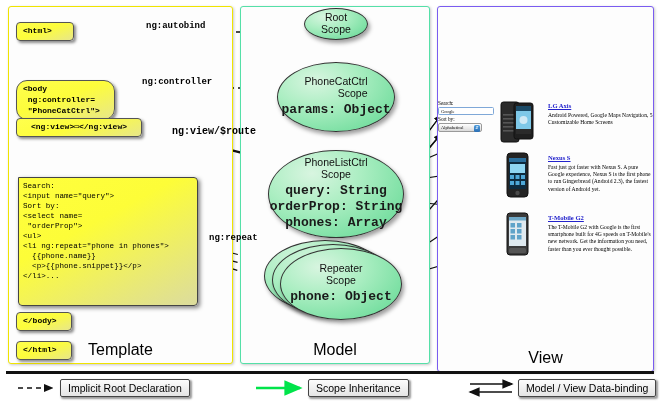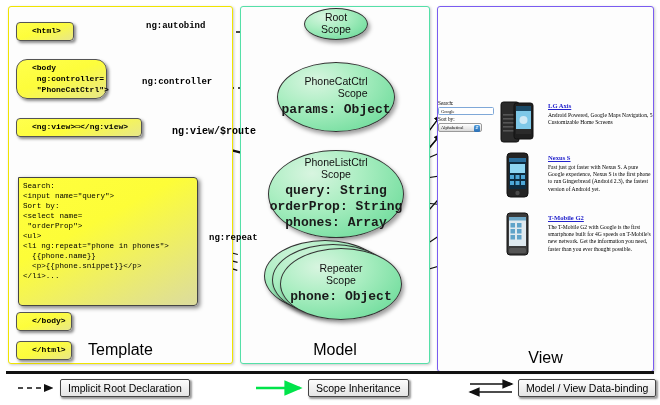--- a/index.html
+++ b/index.html
@@ -33,21 +33,21 @@
   .tagbox {
     position: absolute;
     background: linear-gradient(160deg, #ffff4d 0%, #fdfd3b 45%, #e8e78a 100%);
     border: 1.4px solid #555;
     border-radius: 4px;
     box-shadow: 2px 2px 3px rgba(0,0,0,.45);
     font-family: "Liberation Mono", monospace;
     font-weight: bold;
     font-size: 8px;
     color: #000;
-    padding: 3px 15px;
+    padding: 3px 6px;
     line-height: 1.35;
     white-space: pre;
   }
 
   
   .filecard { position: absolute; left: 18px; top: 158px; width: 180px; height: 148px; }
   .filecard .tab {
     position: absolute; left: 0; top: 0; width: 126px; height: 20px;
     background: #ffff4d;
     border: 1.4px solid #555; border-bottom: none;
@@ -225,21 +225,21 @@
       <path d="M512,392 L470,392" stroke="#111" stroke-width="1.6" fill="none" marker-end="url(#ah-black)"></path>
     </g>
   </svg>
 
   <div class="column col-template">
     <div class="col-label">Template</div>
   </div>
 
   <div class="tagbox" style="left:16px;top:22px;width:58px;">&lt;html&gt;</div>
 
-  <div class="tagbox" style="left:16px;top:59px;width:91px;border-radius:11px;">&lt;body
+  <div class="tagbox" style="left:16px;top:80px;width:99px;border-radius:11px;">&lt;body
  ng:controller=
  "PhoneCatCtrl"&gt;</div>
 
   <div class="tagbox" style="left:16px;top:118px;width:126px;text-align:center;font-family:Liberation Mono, monospace;">&lt;ng:view&gt;▭&lt;/ng:view&gt;</div>
 
   <div class="filecard">
     <div class="body">Search:
 &lt;input name="query"&gt;
 Sort by:
 &lt;select name=

